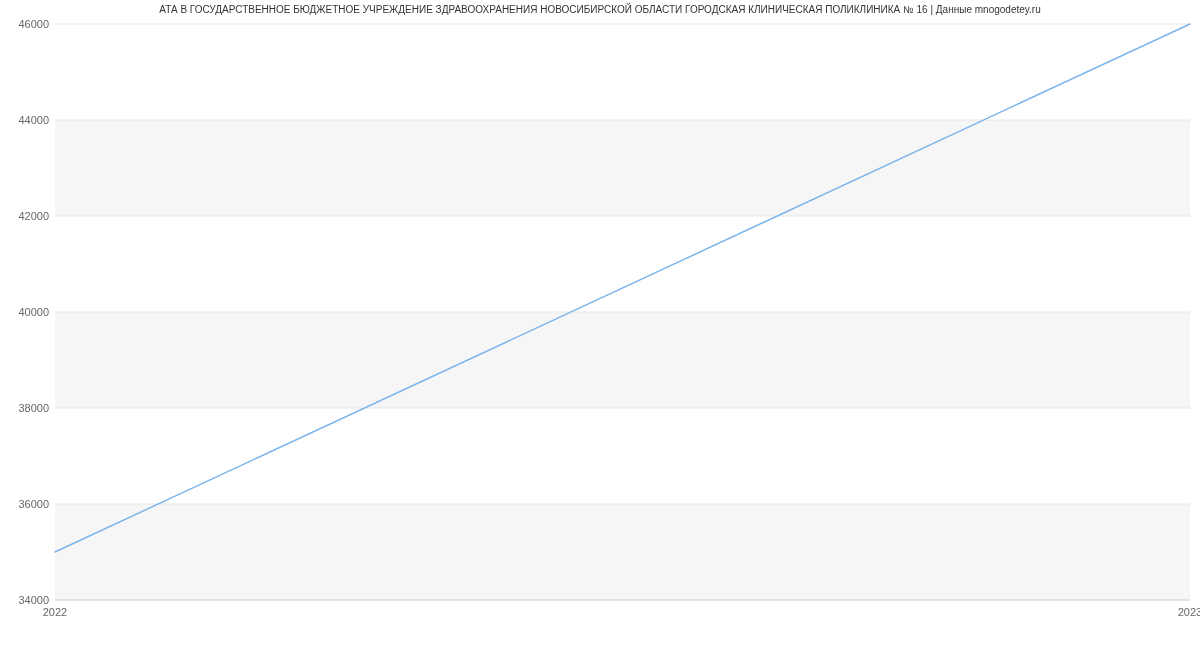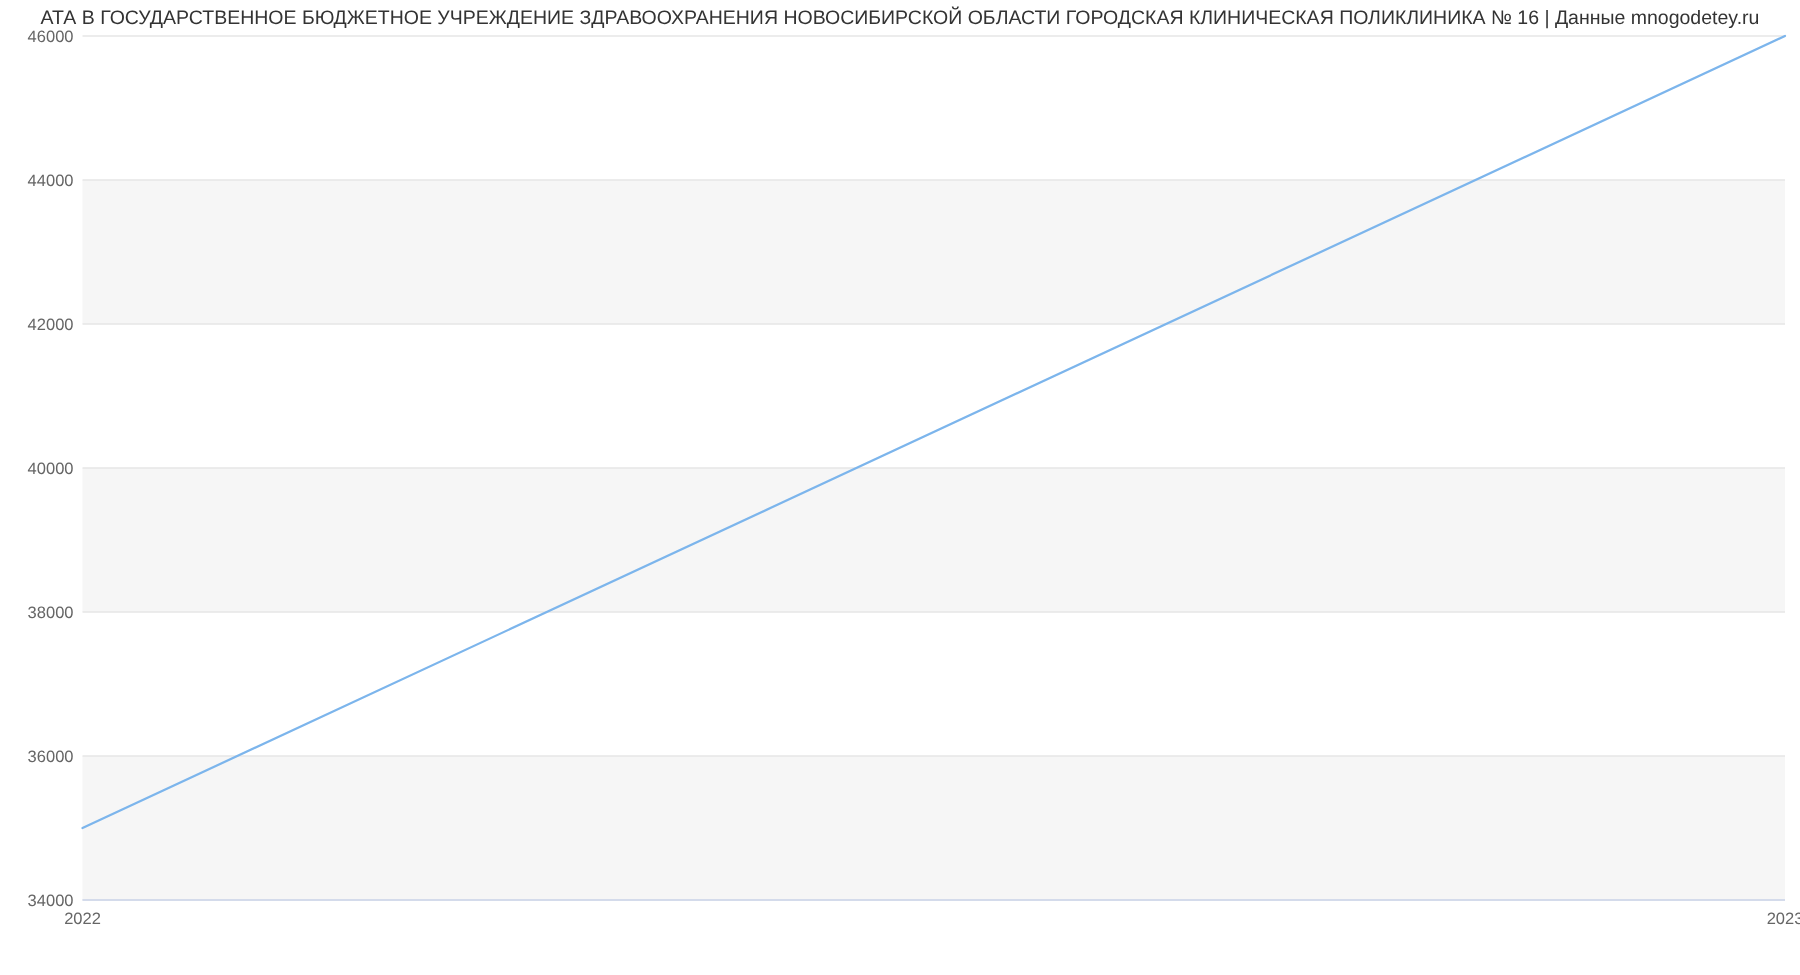--- a/index.html
+++ b/index.html
@@ -1,17 +1,17 @@
 <!DOCTYPE html>
 <html><head>
 <meta charset="utf-8">
 <style>
   html,body{margin:0;padding:0;width:1200px;height:650px;background:#fff;
     font-family:Verdana,Geneva,sans-serif;color:#333;overflow:hidden}
-  .title{font-size:13px;text-align:center;white-space:nowrap;
+  .title{font-size:10px;text-align:center;white-space:nowrap;
     position:absolute;left:50%;top:4px;transform:translateX(-50%);}
   .chart{position:absolute;left:0;top:0;width:1200px;height:650px}
   .ytick text,.xtick text{font-size:11px;fill:#666}
   .ytick text{text-anchor:end}
   .xtick text{text-anchor:middle}
 </style>
 </head>
 <body>
 
 <div class="title">АТА В ГОСУДАРСТВЕННОЕ БЮДЖЕТНОЕ УЧРЕЖДЕНИЕ ЗДРАВООХРАНЕНИЯ НОВОСИБИРСКОЙ ОБЛАСТИ ГОРОДСКАЯ КЛИНИЧЕСКАЯ ПОЛИКЛИНИКА № 16 | Данные mnogodetey.ru</div>

